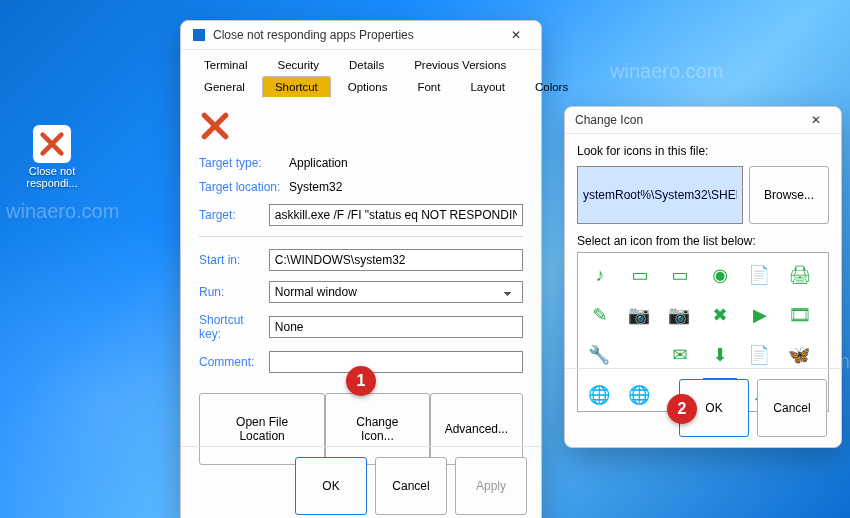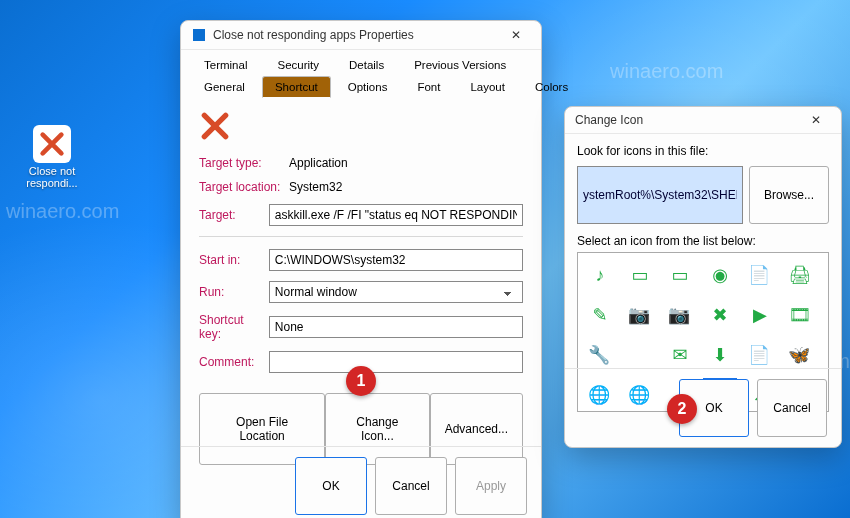--- a/index.html
+++ b/index.html
@@ -43,28 +43,28 @@
   .titlebar {
     display:flex; align-items:center; padding:6px 10px;
     border-bottom:1px solid #e8e8e8;
   }
   .titlebar .title-icon { width:16px; height:16px; margin-right:6px; }
   .titlebar .title { flex:1; color:#333; }
   .titlebar .close { width:30px; text-align:center; color:#333; cursor:default; }
   
   .tabs { display:flex; flex-wrap:wrap; padding:4px 10px 0; font-size:11.5px; }
   .tab { padding:4px 12px; margin-right:4px; border:1px solid transparent; cursor:default; }
-  .tab.active { border:1px solid #bdbdbd; border-bottom:1px solid #fdfdfd; background:#a16207; border-radius:3px 3px 0 0; }
+  .tab.active { border:1px solid #bdbdbd; border-bottom:1px solid #fdfdfd; background:#eab308; border-radius:3px 3px 0 0; }
   .tabrow { display:flex; width:100%; }
   
   .content { padding:12px 18px; }
   .header-row { display:flex; align-items:center; margin-bottom:14px; }
   .header-row .big-x { width:32px; height:32px; margin-right:18px; }
   .field-row { display:flex; align-items:center; margin-bottom:10px; }
-  .field-row .label { width:90px; color:#be185d; }
+  .field-row .label { width:90px; color:#3b82f6; }
   .field-row .value { flex:1; }
   .input {
     width:100%; border:1px solid #888; padding:3px 5px;
     font:inherit; background:#fff;
   }
   .select {
     width:100%; border:1px solid #888; padding:3px 5px;
     font:inherit; background:#fff; appearance:none;
     background-image: linear-gradient(45deg, transparent 50%, #555 50%), linear-gradient(135deg, #555 50%, transparent 50%);
     background-position: calc(100% - 14px) 10px, calc(100% - 10px) 10px;

